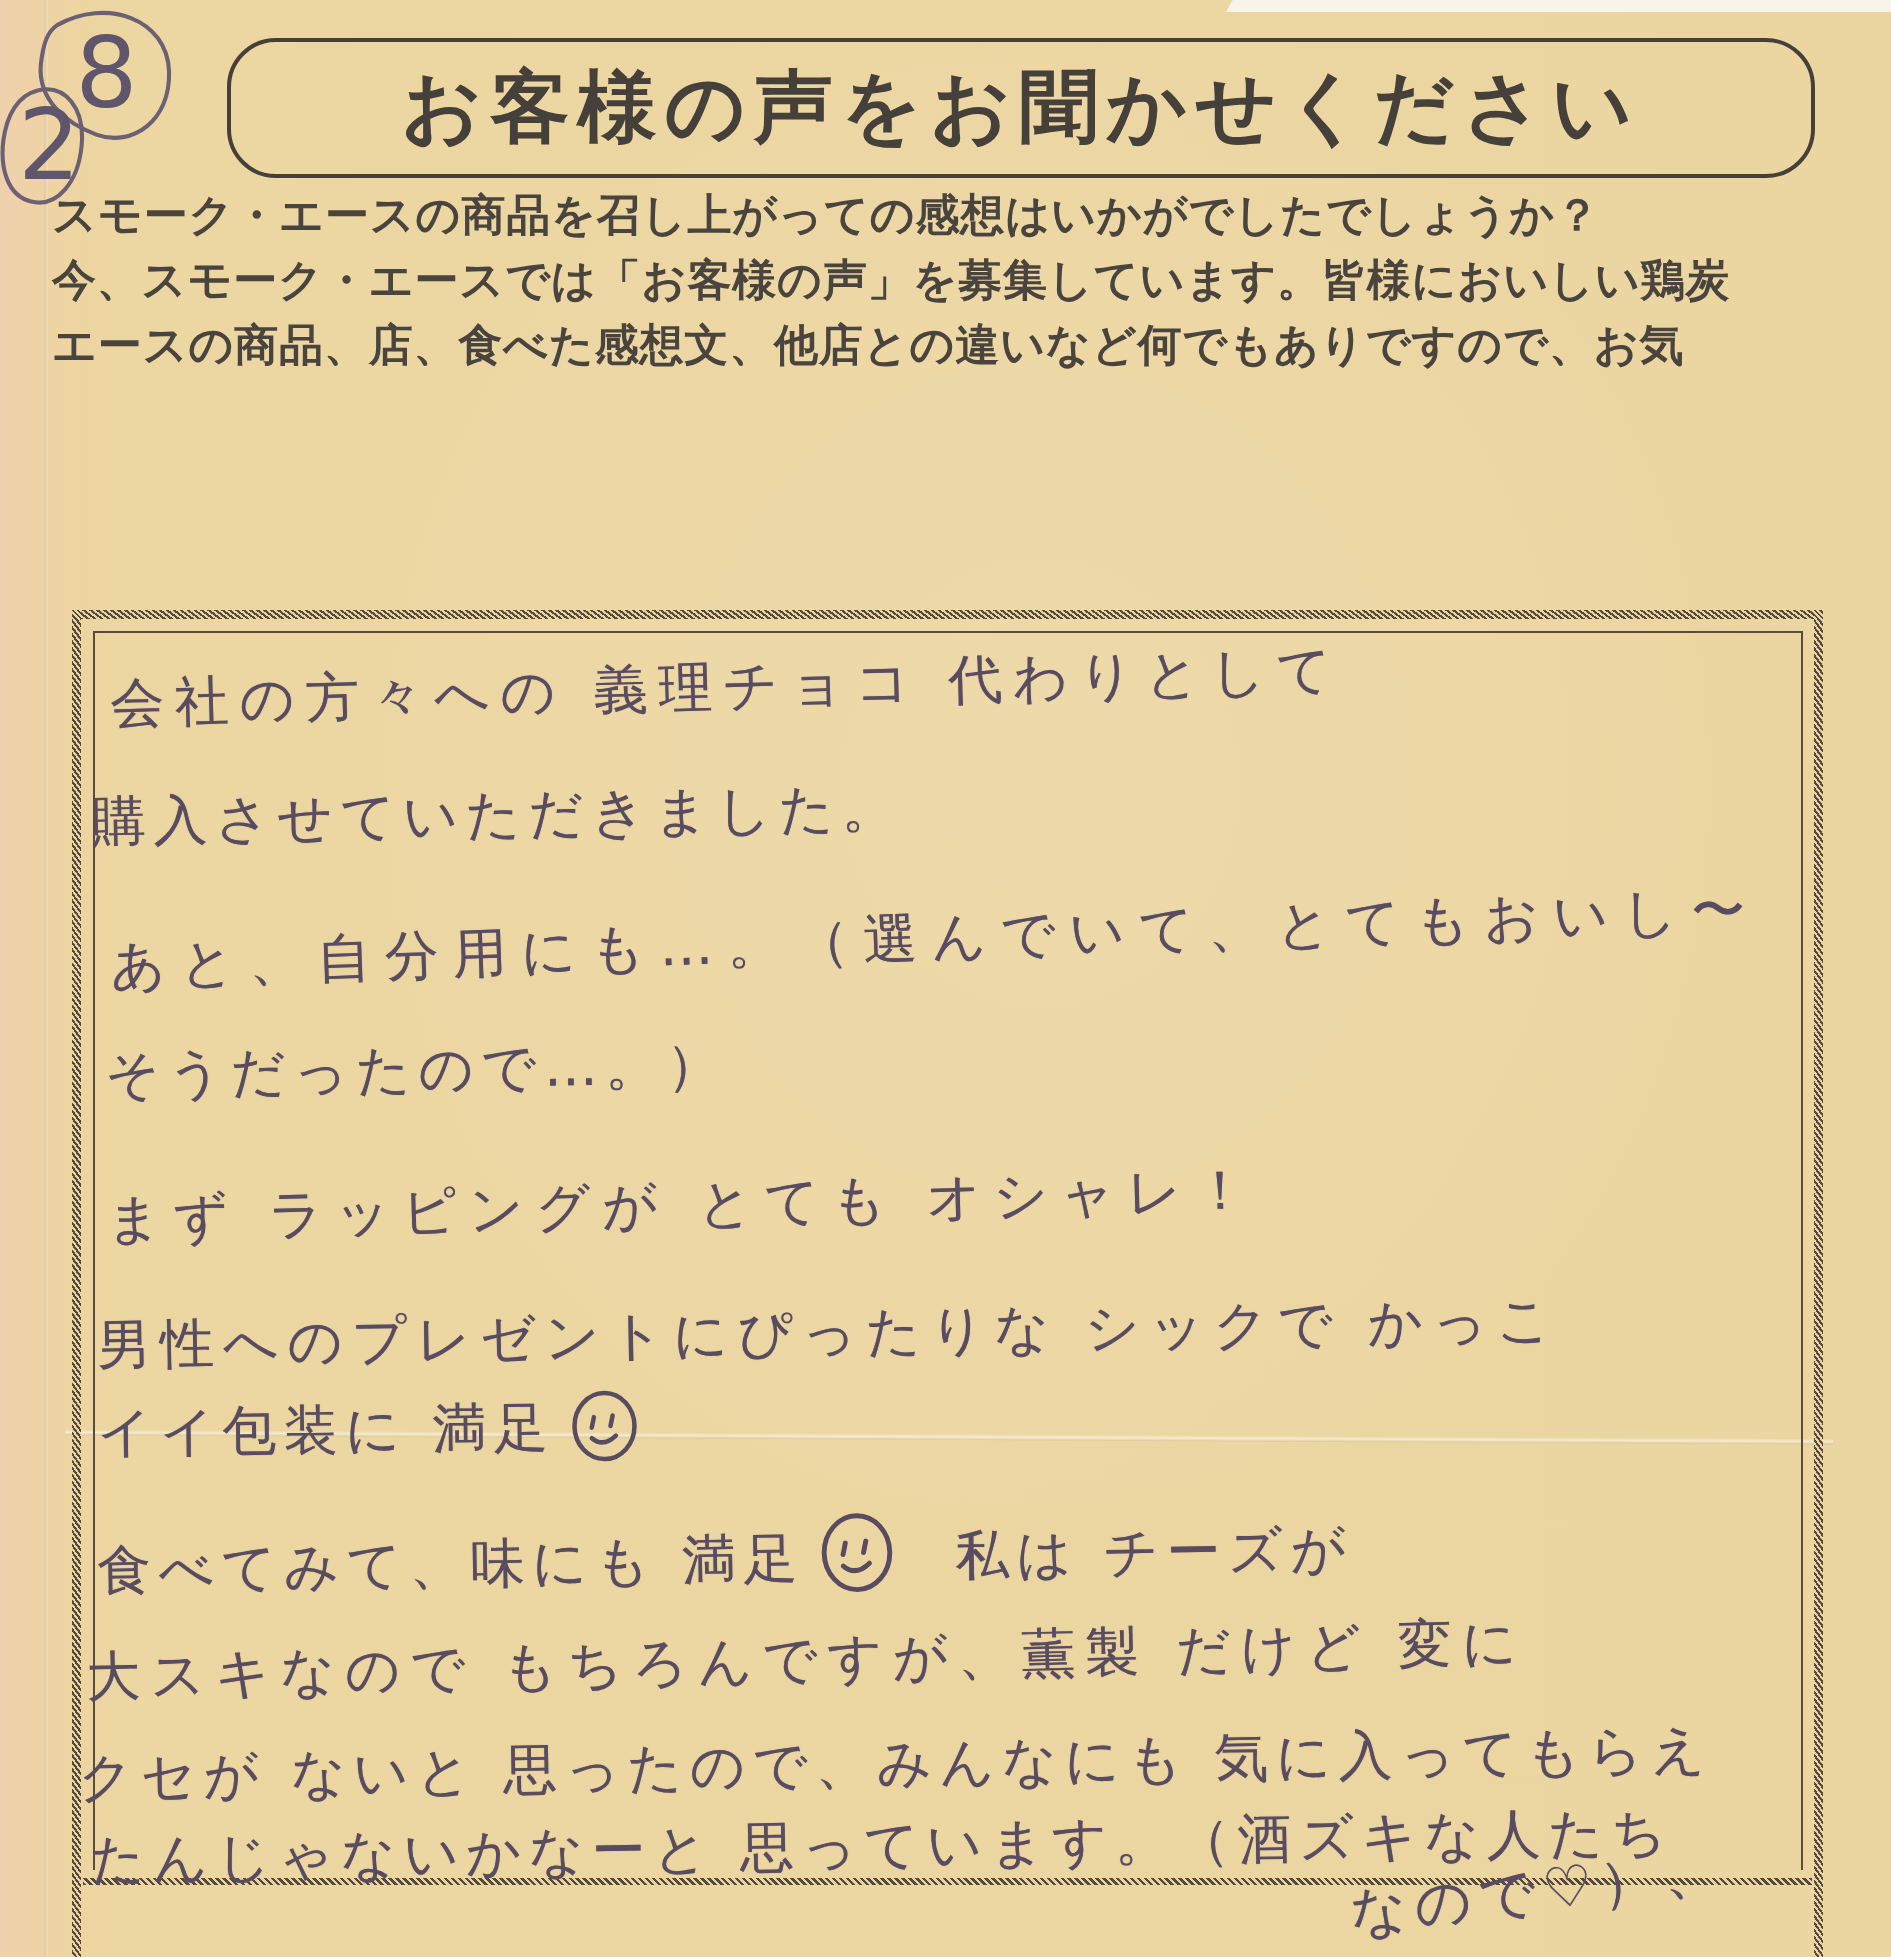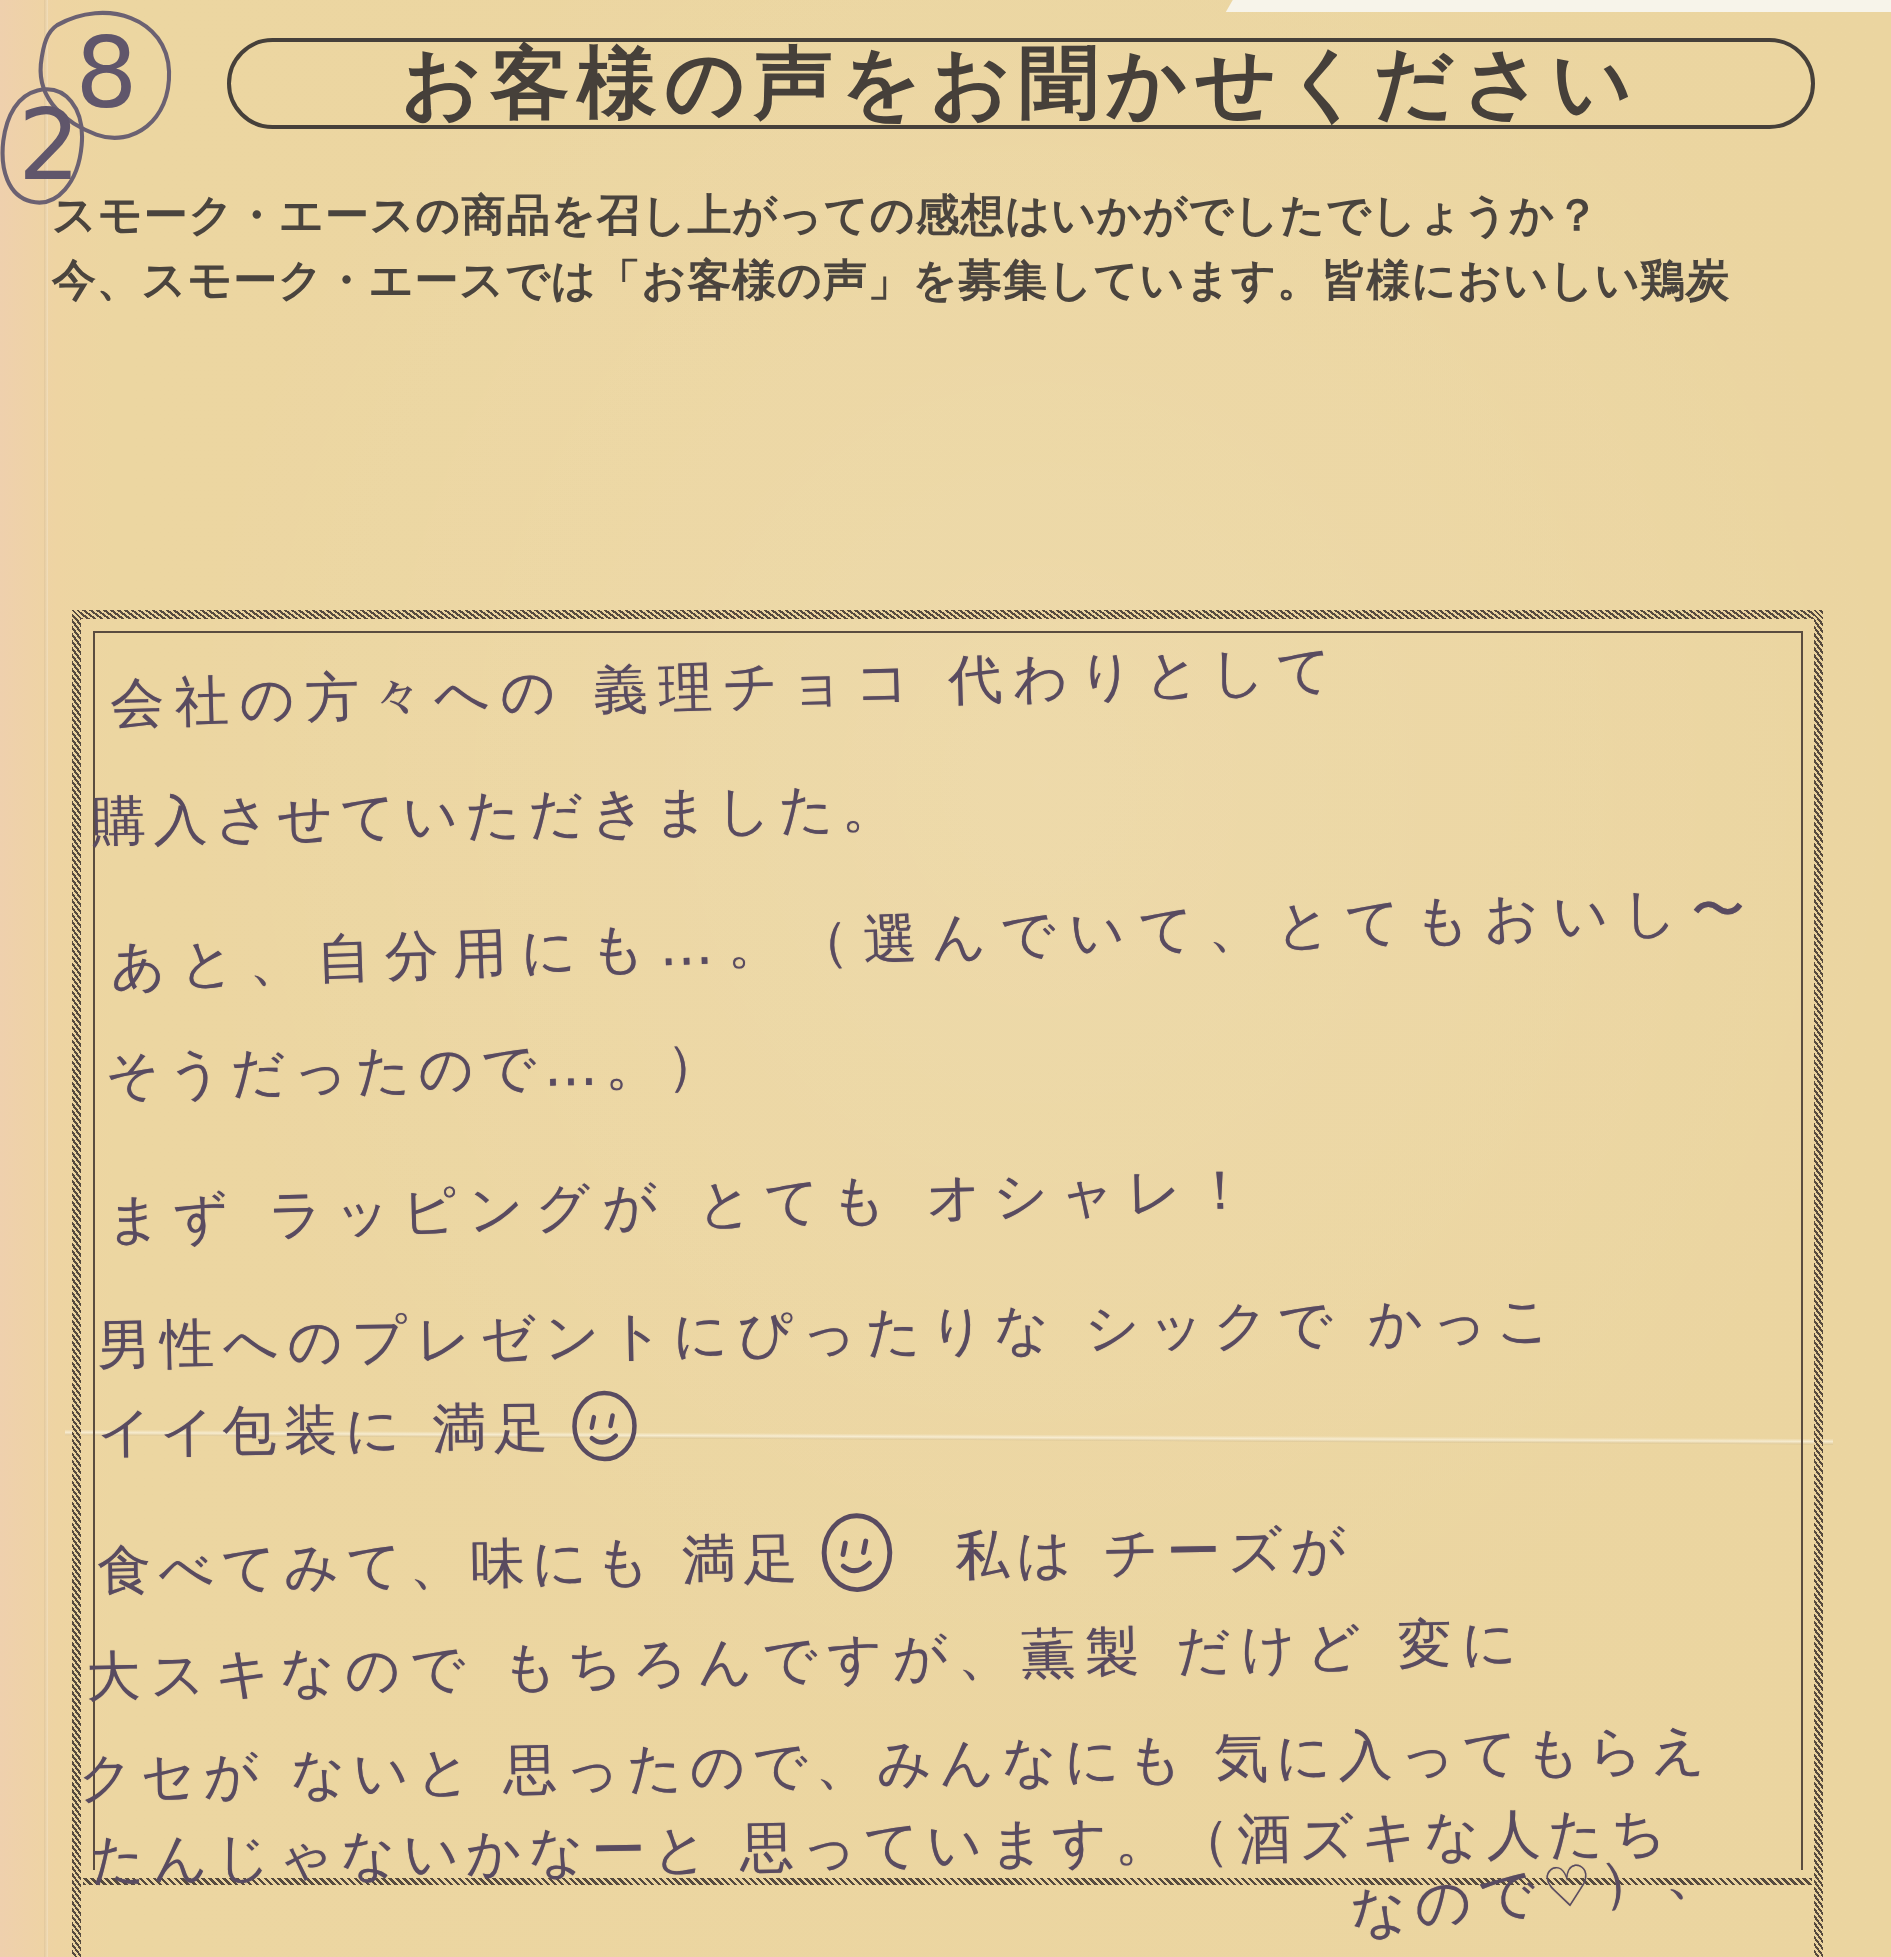--- a/index.html
+++ b/index.html
@@ -19,21 +19,21 @@
     transform:rotate(0.3deg);}
   .crease-v{position:absolute;left:44px;top:0;width:4.1px;height:100%;background:linear-gradient(90deg, rgba(120,95,70,0.10), rgba(255,255,255,0.25));}
 
   
   .circled-numbers{position:absolute;left:0px;top:1.6px;width:196px;height:221px;}
   .circled-numbers .circ{fill:none;stroke:#6b6172;stroke-width:5;}
   .circled-numbers text{fill:#60566b;font-size:120px;font-family:"DejaVu Sans", sans-serif;}
 
   
   .title-box{
-    position:absolute;left:227px;top:38px;width:1588px;height:91px;
+    position:absolute;left:227px;top:38px;width:1588px;height:140px;
     border:4.9px solid #46403a;border-radius:49px;
     display:flex;align-items:center;justify-content:center;
     box-sizing:border-box;
   }
   .title-box span{
     font-size:79px;font-weight:bold;letter-spacing:8.2px;color:#46403a;
     white-space:nowrap;
   }
 
   
@@ -95,20 +95,21 @@
     <text x="22" y="216">2</text>
   </svg>
 
   <div class="title-box">
     <span>お客様の声をお聞かせください</span>
   </div>
 
   <div class="intro">
     <div>スモーク・エースの商品を召し上がっての感想はいかがでしたでしょうか？</div>
     <div>今、スモーク・エースでは「お客様の声」を募集しています。皆様においしい鶏炭</div>
+    <div>エースの商品、店、食べた感想文、他店との違いなど何でもありですので、お気</div>
   </div>
 
   <div class="feedback-box">
     <div class="feedback-inner"></div>
     <div class="feedback-divider"></div>
   </div>
 
   <div class="hw" style="left:110px;top:651px;letter-spacing:10.6px;transform:rotate(-1.6deg);">会社の方々への 義理チョコ 代わりとして</div>
 
   <div class="hw" style="left:92px;top:779px;transform:rotate(-1deg);">購入させていただきました。</div>

